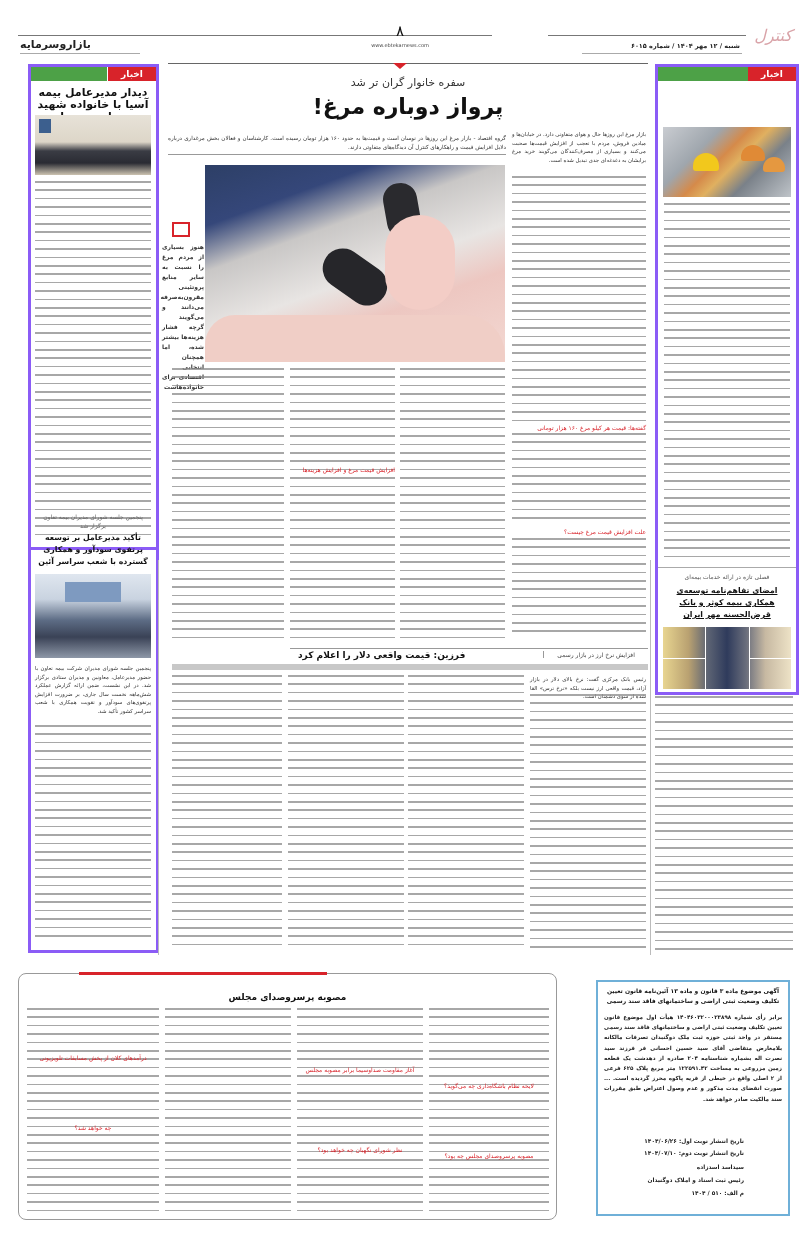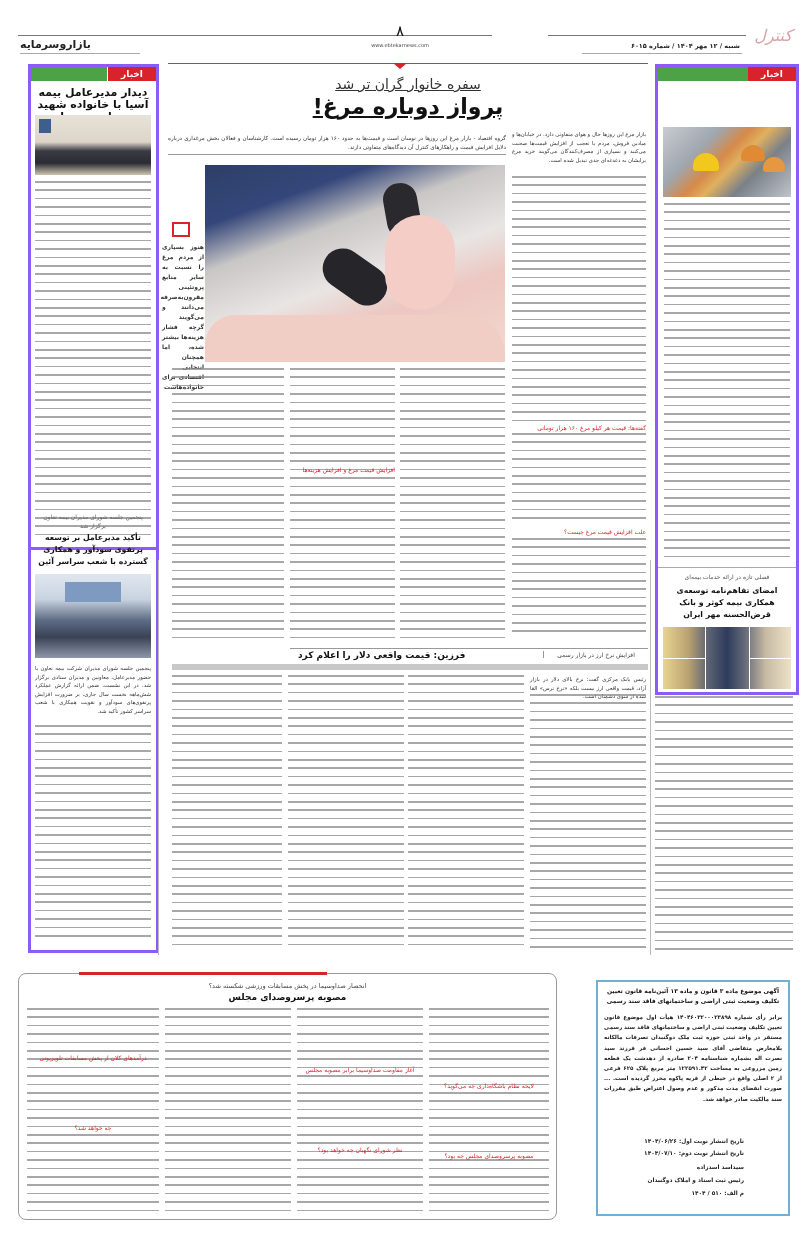--- a/index.html
+++ b/index.html
@@ -39,21 +39,21 @@
   <div class="abs tag" style="right:0;top:0;width:48px;height:14px;line-height:14px;">اخبار</div>
   <div class="abs photo" style="left:5px;top:60px;width:128px;height:70px;background:linear-gradient(135deg,#c9ccd1 0%,#9fa6ad 30%,#d58a4a 45%,#e0b060 55%,#7a8189 70%,#bfc4c9 100%);">
     <div class="abs" style="left:30px;top:26px;width:26px;height:18px;border-radius:13px 13px 3px 3px;background:#f2c81c;"></div>
     <div class="abs" style="left:78px;top:18px;width:24px;height:16px;border-radius:12px 12px 3px 3px;background:#e08a36;"></div>
     <div class="abs" style="left:100px;top:30px;width:22px;height:15px;border-radius:11px 11px 3px 3px;background:#e59840;"></div>
   </div>
   <div class="abs txt lines" style="left:6px;top:136px;width:126px;height:360px;"></div>
   <div class="abs" style="left:6px;top:136px;width:126px;height:10px;font-size:0;">عملیات نصب و راه‌اندازی راکتور پیشرفته اوره گروه صنایع پتروشیمی خلیج‌فارس ...</div>
   <div class="abs" style="left:0;top:500px;width:138px;height:1px;background:#aaa;"></div>
   <div class="abs" style="left:4px;top:506px;width:130px;text-align:center;font-size:6px;color:#555;">فصلی تازه در ارائه خدمات بیمه‌ای</div>
-  <div class="abs h-news" style="left:4px;top:518px;width:130px;font-size:7.8px;line-height:12px;">امضای تفاهم‌نامه توسعه‌ی همکاری بیمه کوثر و بانک قرض‌الحسنه مهر ایران</div>
+  <div class="abs h-news" style="left:4px;top:518px;width:130px;font-size:7.8px;line-height:12px;text-decoration:underline;">امضای تفاهم‌نامه توسعه‌ی همکاری بیمه کوثر و بانک قرض‌الحسنه مهر ایران</div>
   <div class="abs photo" style="left:5px;top:560px;width:128px;height:62px;background:linear-gradient(90deg,#e8d590 0%,#b9a171 20%,#5d6474 35%,#2f3b5c 50%,#6a6e7c 65%,#c7b9a2 80%,#ede2c6 100%);">
     <div class="abs" style="left:42px;top:0;width:1px;height:62px;background:#fff;"></div>
     <div class="abs" style="left:86px;top:0;width:1px;height:62px;background:#fff;"></div>
     <div class="abs" style="left:0;top:31px;width:42px;height:1px;background:#fff;"></div>
     <div class="abs" style="left:86px;top:31px;width:42px;height:1px;background:#fff;"></div>
   </div>
 </div>
 <div class="abs txt lines" style="left:655px;top:696px;width:138px;height:260px;"></div>
 <div class="abs" style="left:655px;top:696px;width:138px;height:10px;font-size:0;">تفاهم‌نامه توسعه همکاری فی‌مابین بیمه کوثر و بانک قرض‌الحسنه مهر ایران امضا شد.</div>
 
@@ -70,22 +70,22 @@
 <div class="abs boxborder" style="left:28px;top:510px;width:125px;height:440px;border-top:none;">
   <div class="abs" style="left:4px;top:2px;width:116px;text-align:center;font-size:6px;line-height:9px;color:#666;">پنجمین جلسه شورای مدیران بیمه تعاون برگزار شد</div>
   <div class="abs h-news" style="left:4px;top:22px;width:116px;font-size:7.8px;line-height:12px;">تأکید مدیرعامل بر توسعه پرتفوی سودآور و همکاری گسترده با شعب سراسر آئین</div>
   <div class="abs photo" style="left:4px;top:64px;width:116px;height:84px;background:linear-gradient(180deg,#dfe6ef 0%,#c9d3e0 30%,#5d6c85 55%,#3a4256 75%,#8d97a7 100%);">
     <div class="abs" style="left:30px;top:8px;width:56px;height:20px;background:#7e9ac0;"></div>
   </div>
   <div class="abs txt" style="left:4px;top:154px;width:116px;font-size:5.4px;line-height:8.6px;">پنجمین جلسه شورای مدیران شرکت بیمه تعاون با حضور مدیرعامل، معاونین و مدیران ستادی برگزار شد. در این نشست، ضمن ارائه گزارش عملکرد شش‌ماهه نخست سال جاری، بر ضرورت افزایش پرتفوی‌های سودآور و تقویت همکاری با شعب سراسر کشور تأکید شد.</div>
   <div class="abs txt lines" style="left:4px;top:215px;width:116px;height:218px;"></div>
 </div>
 
-<div class="abs" style="left:168px;top:76px;width:480px;text-align:center;font-size:14px;color:#333;text-decoration:underline;">سفره خانوار گران تر شد</div>
-<div class="abs" style="left:168px;top:94px;width:480px;text-align:center;font-size:22px;font-weight:bold;color:#111;text-decoration:underline;">پرواز دوباره مرغ!</div>
+<div class="abs" style="left:168px;top:76px;width:480px;text-align:center;font-size:11px;color:#333;">سفره خانوار گران تر شد</div>
+<div class="abs" style="left:168px;top:94px;width:480px;text-align:center;font-size:22px;font-weight:bold;color:#111;">پرواز دوباره مرغ!</div>
 <div class="abs" style="left:168px;top:134px;width:338px;font-size:5.6px;line-height:9px;color:#333;text-align:justify;border-bottom:1px solid #999;padding-bottom:2px;">گروه اقتصاد - بازار مرغ این روزها در نوسان است و قیمت‌ها به حدود ۱۶۰ هزار تومان رسیده است. کارشناسان و فعالان بخش مرغداری درباره دلایل افزایش قیمت و راهکارهای کنترل آن دیدگاه‌های متفاوتی دارند.</div>
 
 <div class="abs photo" style="left:205px;top:165px;width:300px;height:197px;background:linear-gradient(160deg,#2d3f66 0%,#35477a 20%,#c9c7c6 35%,#e8e5e3 55%,#edc7c1 70%,#f3d8d2 100%);">
   <div class="abs" style="left:115px;top:92px;width:70px;height:40px;border-radius:20px;background:#26262a;transform:rotate(35deg);"></div>
   <div class="abs" style="left:180px;top:18px;width:34px;height:55px;border-radius:16px;background:#2a2a2e;transform:rotate(-10deg);"></div>
   <div class="abs" style="left:180px;top:50px;width:70px;height:95px;border-radius:35px;background:#f3cdc6;"></div>
   <div class="abs" style="left:0;top:150px;width:300px;height:47px;border-radius:30px 40px 0 0;background:#f0cec6;"></div>
 </div>
 
 <div class="abs" style="left:162px;top:222px;width:42px;height:140px;">
@@ -113,21 +113,20 @@
 <div class="abs txt" style="left:530px;top:675px;width:116px;font-size:5.4px;line-height:8.6px;">رئیس بانک مرکزی گفت: نرخ بالای دلار در بازار آزاد، قیمت واقعی ارز نیست بلکه «نرخ ترس» القا شده از سوی دشمنان است.</div>
 <div class="abs txt lines" style="left:530px;top:694px;width:116px;height:258px;"></div>
 <div class="abs txt lines" style="left:408px;top:675px;width:116px;height:277px;"></div>
 <div class="abs txt lines" style="left:288px;top:675px;width:116px;height:277px;"></div>
 <div class="abs txt lines" style="left:172px;top:675px;width:110px;height:277px;"></div>
 <div class="abs" style="left:158px;top:560px;width:1px;height:395px;background:#bbb;"></div>
 <div class="abs" style="left:650px;top:560px;width:1px;height:395px;background:#bbb;"></div>
 
 <div class="abs" style="left:18px;top:973px;width:537px;height:245px;border:1px solid #999;border-radius:8px 8px 8px 8px;">
   <div class="abs" style="left:60px;top:-2px;width:248px;height:3px;background:#d8232a;"></div>
-  <div class="abs" style="left:0;top:8px;width:537px;text-align:center;font-size:6.5px;color:#444;">انحصار صداوسیما در پخش مسابقات ورزشی شکسته شد؟</div>
   <div class="abs" style="left:0;top:18px;width:537px;text-align:center;font-size:9px;font-weight:bold;color:#111;">مصوبه پرسروصدای مجلس</div>
   <div class="abs txt lines" style="left:410px;top:34px;width:120px;height:205px;"></div>
   <div class="abs" style="left:410px;top:108px;width:120px;font-size:6px;color:#d8232a;text-align:center;">لایحه نظام باشگاه‌داری چه می‌گوید؟</div>
   <div class="abs" style="left:410px;top:178px;width:120px;font-size:6px;color:#d8232a;text-align:center;">مصوبه پرسروصدای مجلس چه بود؟</div>
   <div class="abs txt lines" style="left:278px;top:34px;width:126px;height:205px;"></div>
   <div class="abs" style="left:278px;top:92px;width:126px;font-size:6px;color:#d8232a;text-align:center;">آغاز مقاومت صداوسیما برابر مصوبه مجلس</div>
   <div class="abs" style="left:278px;top:172px;width:126px;font-size:6px;color:#d8232a;text-align:center;">نظر شورای نگهبان چه خواهد بود؟</div>
   <div class="abs txt lines" style="left:146px;top:34px;width:126px;height:205px;"></div>
   <div class="abs txt lines" style="left:8px;top:34px;width:132px;height:205px;"></div>
   <div class="abs" style="left:8px;top:80px;width:132px;font-size:6px;color:#d8232a;text-align:center;">درآمدهای کلان از پخش مسابقات تلویزیونی</div>

